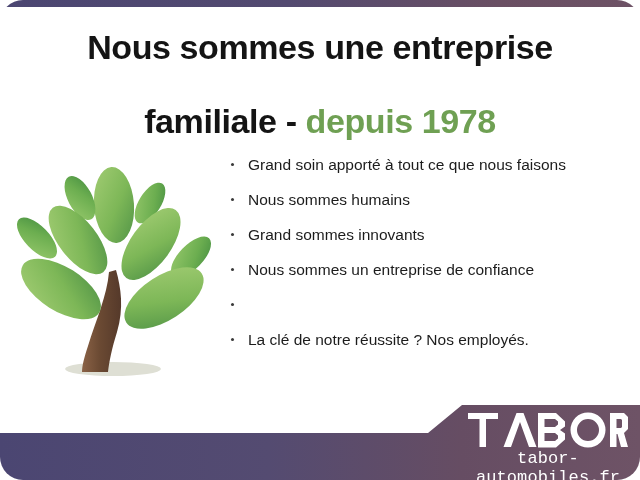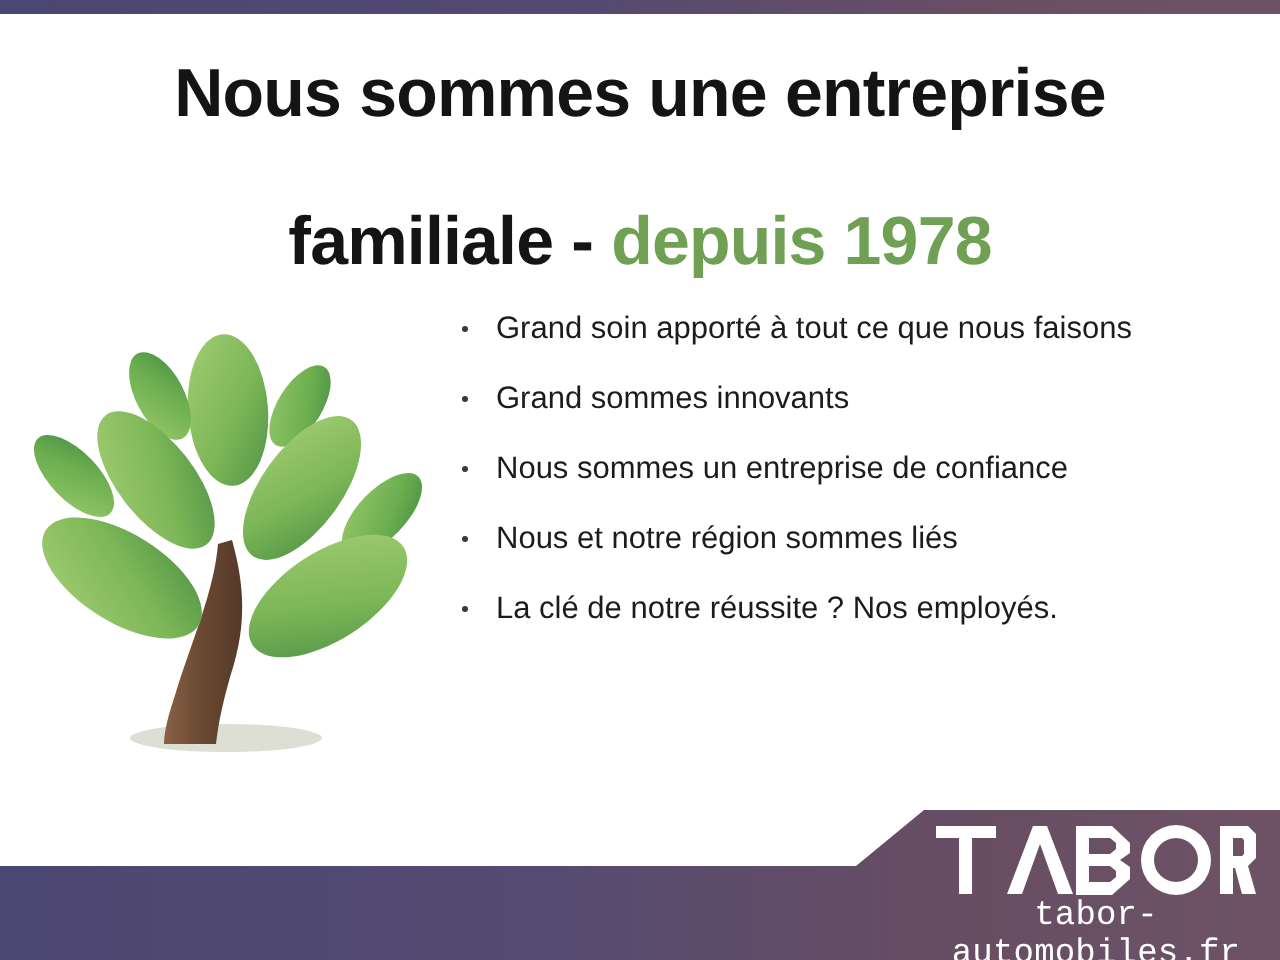--- a/index.html
+++ b/index.html
@@ -11,20 +11,21 @@
   body {
     font-family: "Liberation Sans", sans-serif;
   }
 
   #slide {
     position: relative;
     width: 640px;
     height: 480px;
     background: #ffffff;
     overflow: hidden;
+    border-radius: 23px;
   }
 
   
   .top-bar {
     position: absolute;
     left: 0;
     top: 0;
     width: 640px;
     height: 7px;
     background: linear-gradient(90deg, #4b4672 0%, #534a70 45%, #6a4f63 78%, #6e5366 100%);
@@ -192,29 +193,32 @@
     </svg>
   </div>
 
   <ul class="bullets">
     <li>
       <span class="dot"></span>
       <span>Grand soin apporté à tout ce que nous faisons</span>
     </li>
     <li>
       <span class="dot"></span>
+      <span>Nous sommes humains</span>
+    </li>
+    <li>
+      <span class="dot"></span>
       <span>Grand sommes innovants</span>
     </li>
     <li>
       <span class="dot"></span>
       <span>Nous sommes un entreprise de confiance</span>
     </li>
     <li>
       <span class="dot"></span>
-      <span>Nous et notre région sommes liés</span>
     </li>
     <li>
       <span class="dot"></span>
       <span>La clé de notre réussite ? Nos employés.</span>
     </li>
   </ul>
 
   <div class="footer">
     <svg class="footer-shape" viewBox="0 0 640 82" width="640" height="82" preserveAspectRatio="none" xmlns="http://www.w3.org/2000/svg">
       <defs>

